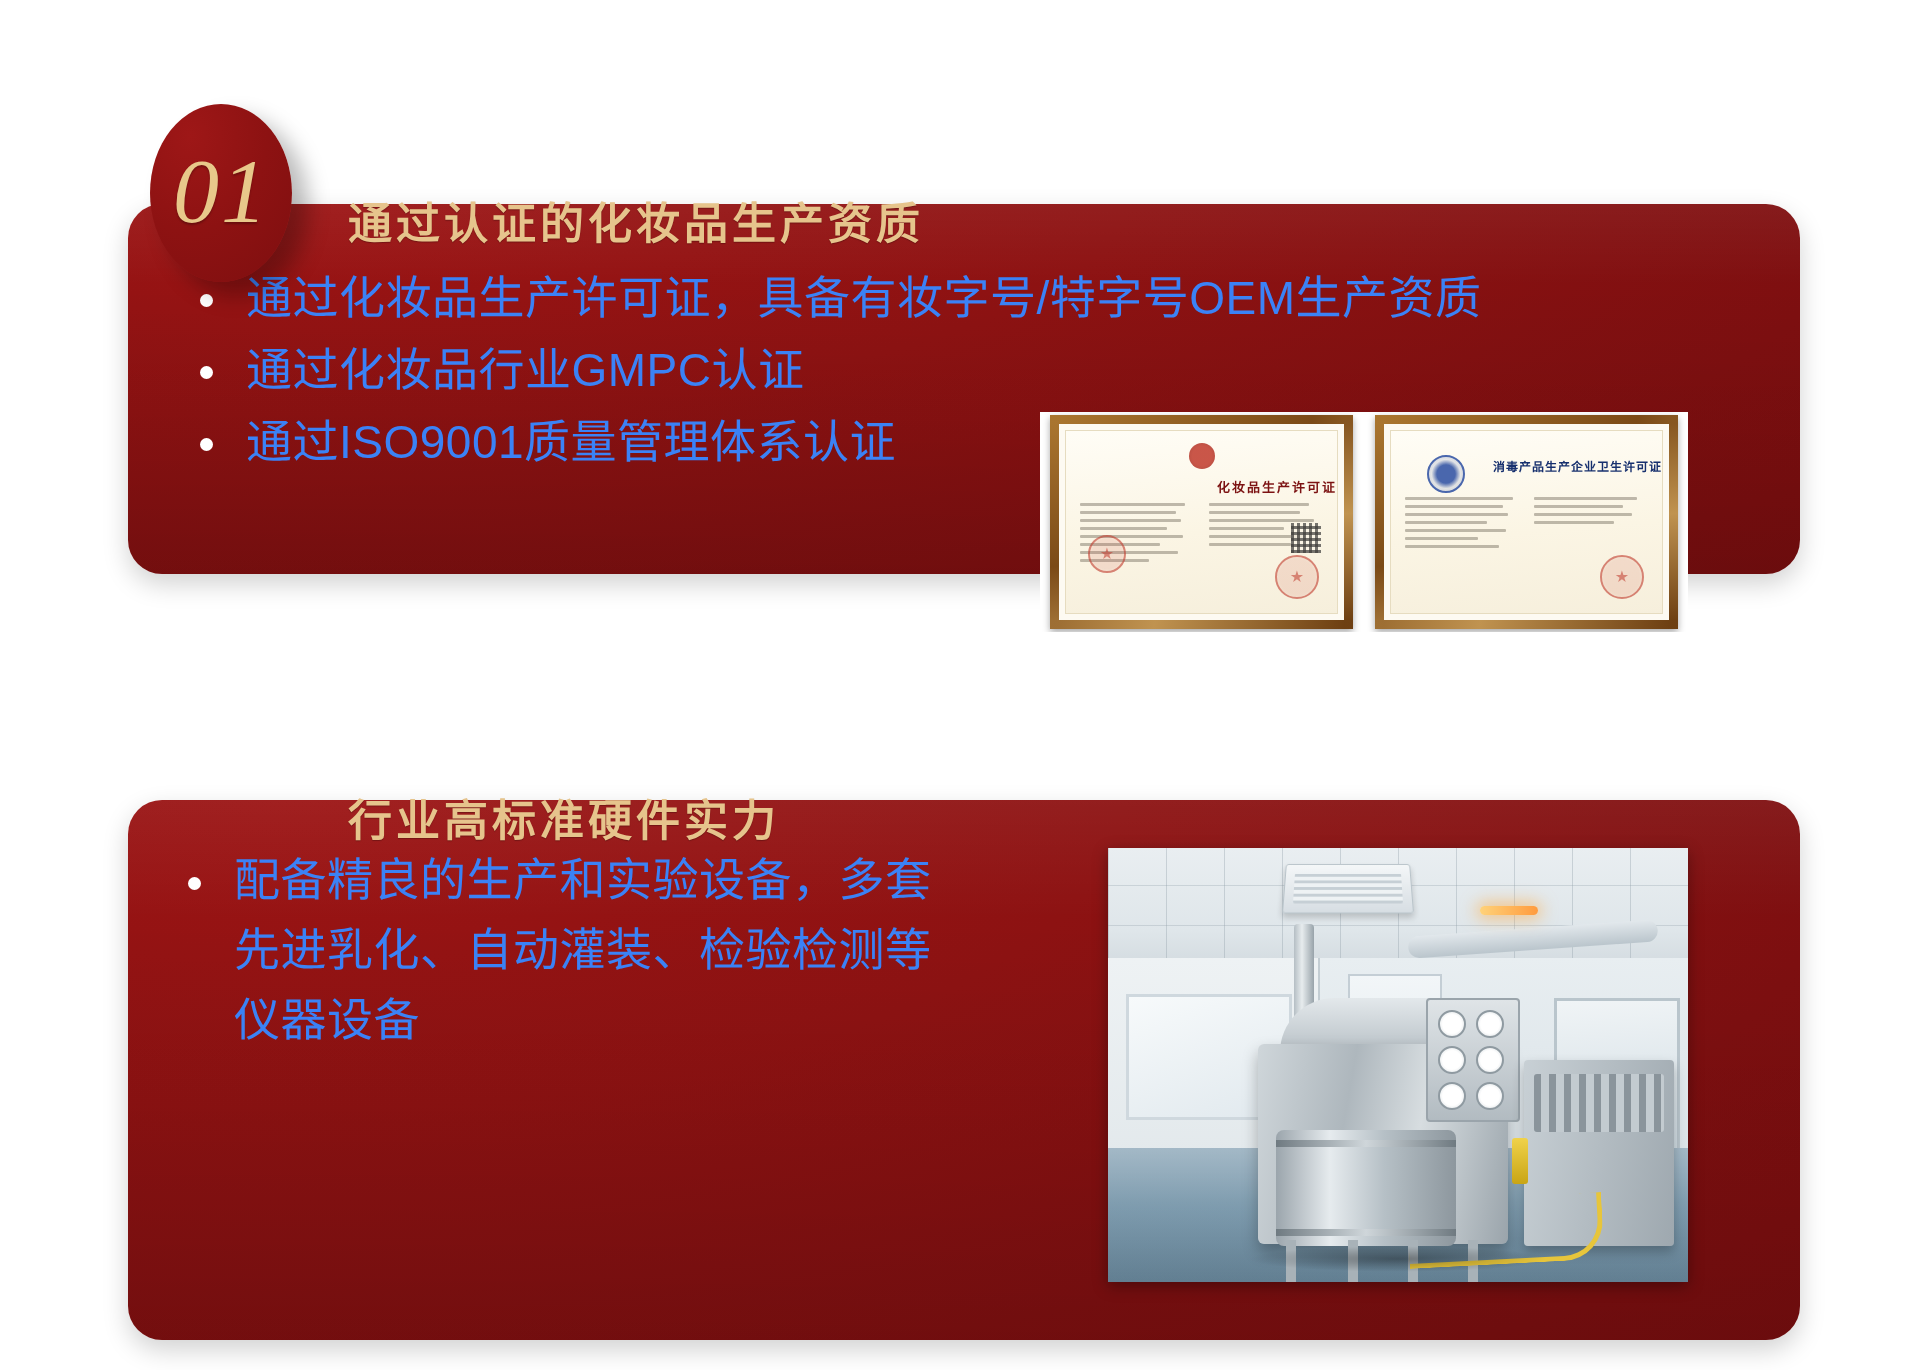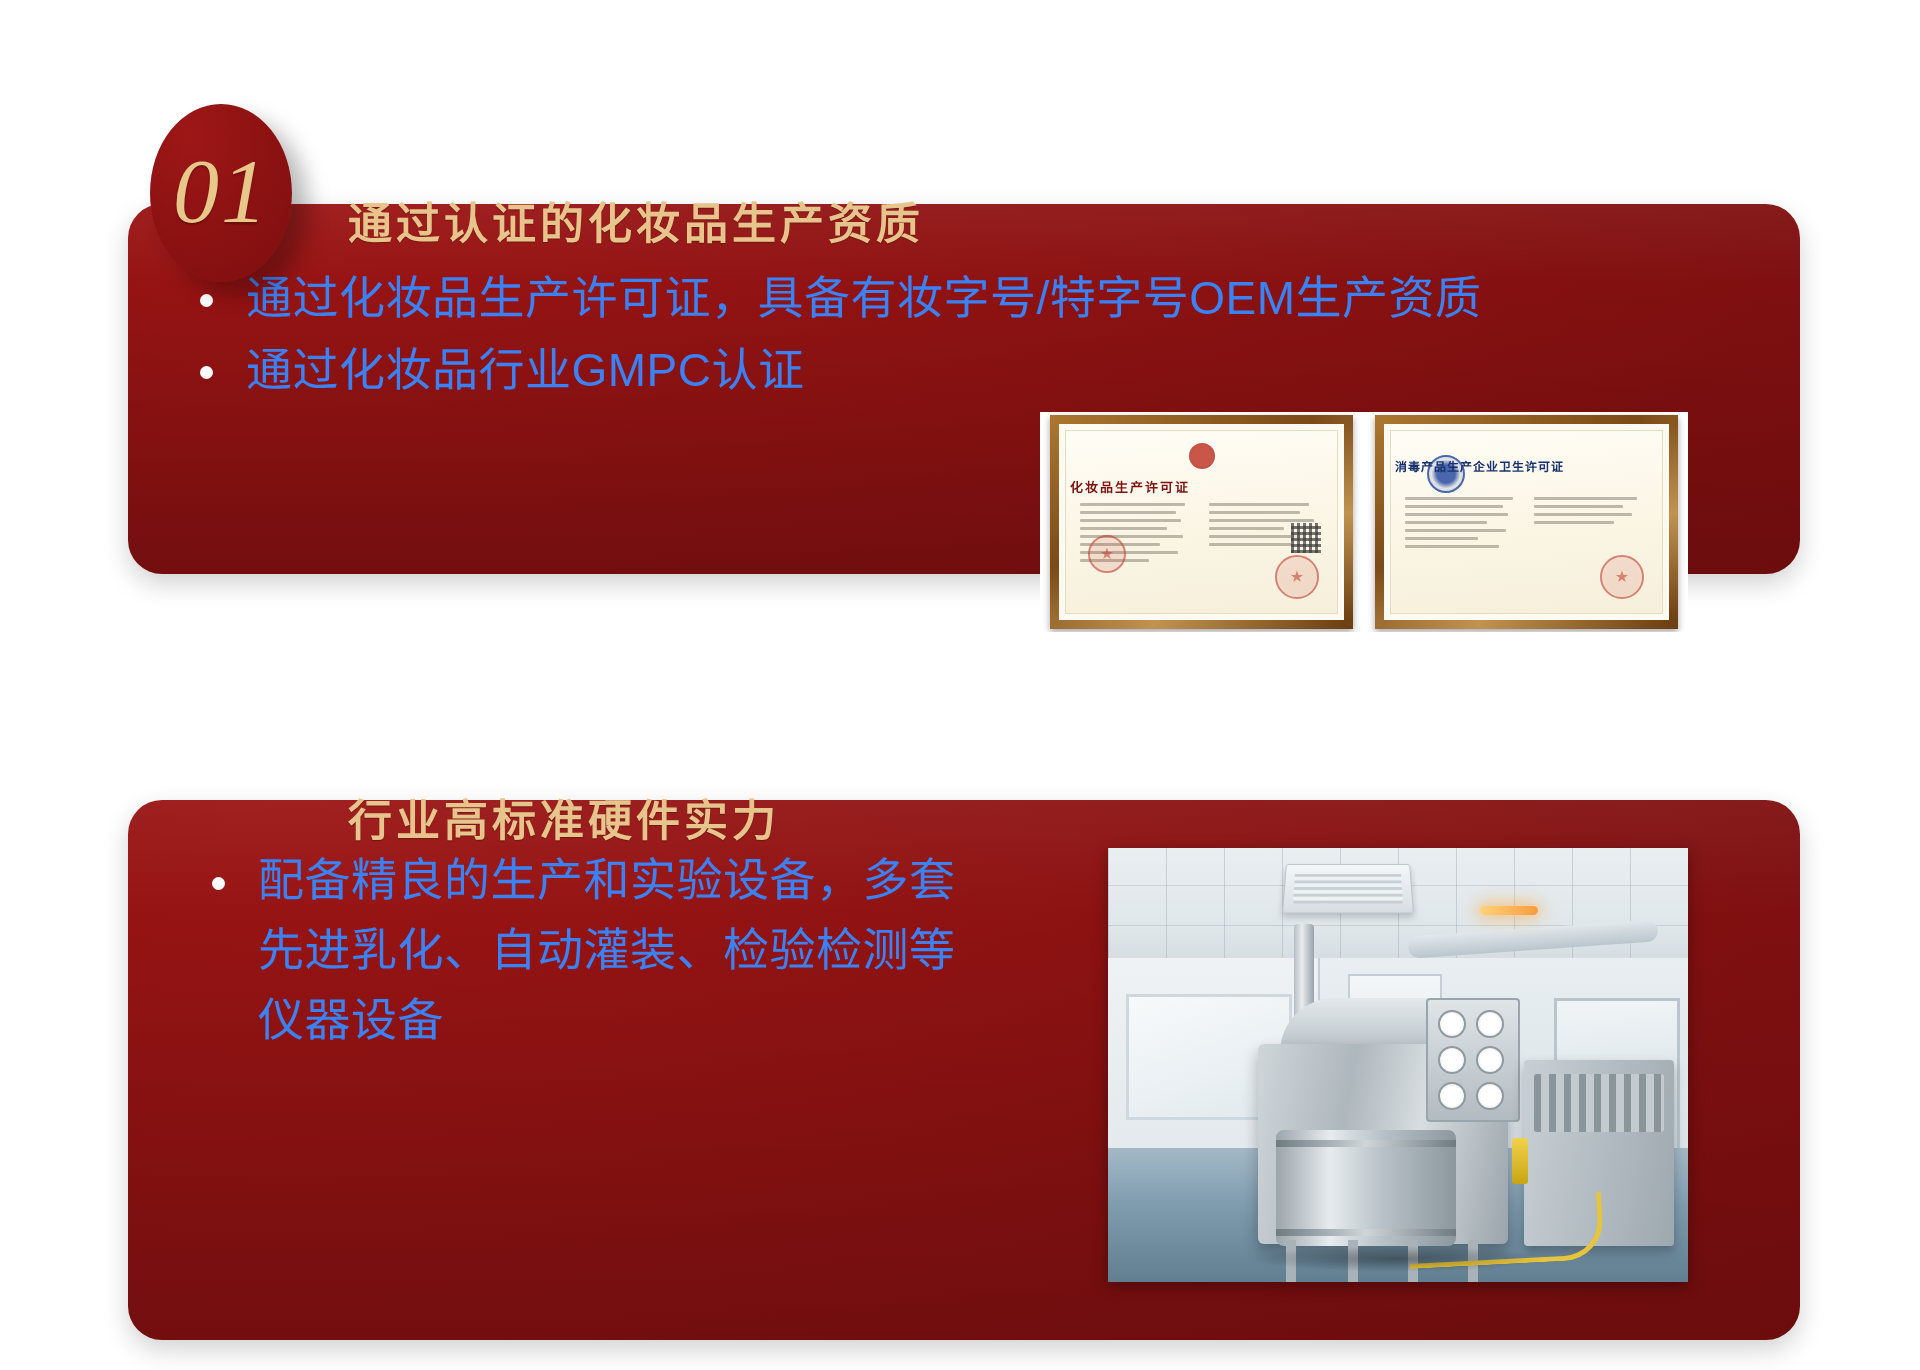--- a/index.html
+++ b/index.html
@@ -138,21 +138,21 @@
     height: 13px;
     border-radius: 50%;
     background: #ffffff;
   }
   #bullets-01 {
     left: 192px;
     top: 262px;
     width: 1420px;
   }
   #bullets-02 {
-    left: 204px;
+    left: 180px;
     top: 845px;
     width: 780px;
   }
   #bullets-02 li { line-height: 70px; }
 
   
   .photo {
     position: absolute;
     z-index: 4;
     overflow: hidden;
@@ -184,21 +184,21 @@
   .cert-sheet {
     position: absolute;
     inset: 6px;
     background: linear-gradient(175deg,#fffdf6 0%, #fbf5e4 55%, #f6efdc 100%);
     border: 1px solid #e6dcc0;
   }
   .cert-title {
     position: absolute;
     left: 4px; right: 0;
     top: 46px;
-    text-align: left;
+    text-align: right;
     font-size: 13px;
     letter-spacing: 2px;
     color: #7c1212;
     font-weight: 700;
     white-space: nowrap;
   }
   .cert-title.blue { color: #17306e; top: 26px; font-size: 12px; letter-spacing: 1px; }
   .cert-emblem {
     position: absolute;
     left: 50%;
@@ -441,20 +441,24 @@
   <div class="section-subtitle" id="subtitle-01">通过认证的化妆品生产资质</div>
 
   <ul class="bullets" id="bullets-01">
     <li>
       <span class="dot"></span>
       <span>通过化妆品生产许可证，具备有妆字号/特字号OEM生产资质</span>
     </li>
     <li>
       <span class="dot"></span>
       <span>通过化妆品行业GMPC认证</span>
+    </li>
+    <li>
+      <span class="dot"></span>
+      <span>通过ISO9001质量管理体系认证</span>
     </li>
   </ul>
 
   <div class="photo" id="cert-photo">
 
     <div class="cert-frame">
       <div class="cert-sheet">
         <div class="cert-emblem"></div>
         <div class="cert-title">化妆品生产许可证</div>
         <div class="cert-lines two-col">

